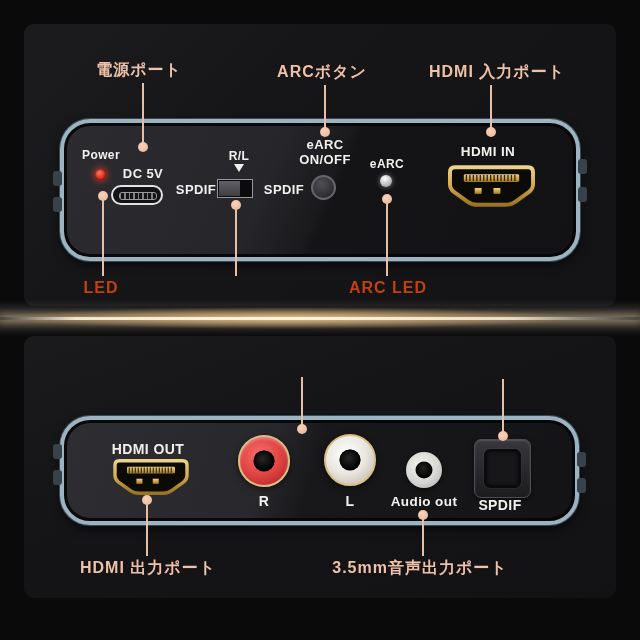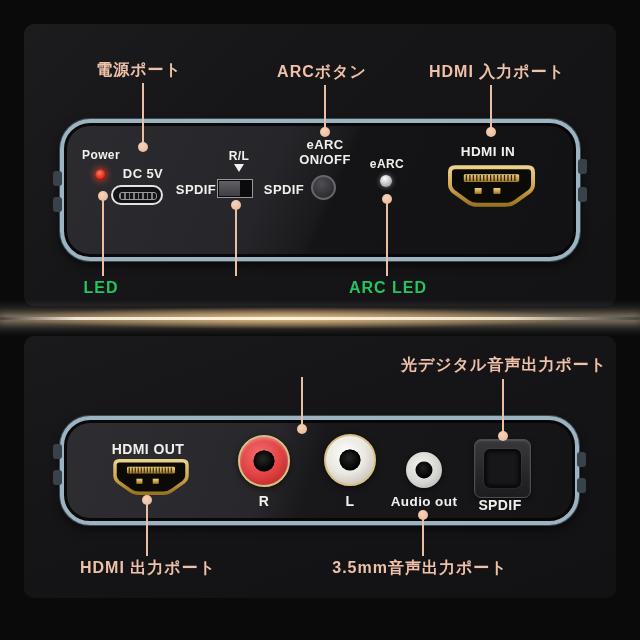--- a/index.html
+++ b/index.html
@@ -30,21 +30,21 @@
         background:linear-gradient(107deg,#2e2e32 0%,#28282c 40%,#18181b 49%,#141417 100%);}
   .side-tab{position:absolute;width:9px;height:15px;background:#38424a;border-radius:3px;}
 
   
   .dtext{position:absolute;color:#f2f0ed;font-weight:bold;white-space:nowrap;
          transform:translateX(-50%);letter-spacing:.4px;}
 
   
   .callout{position:absolute;color:#efc1a8;font-weight:bold;font-size:16px;white-space:nowrap;
            transform:translateX(-50%);letter-spacing:1px;}
-  .callout-white{color:#22c55e;}
+  .callout-white{color:#c2410c;}
   .cline{position:absolute;width:2px;background:#e8bfa4;}
   .cdot{position:absolute;width:10px;height:10px;border-radius:50%;
         background:radial-gradient(circle at 40% 35%,#f7d3ba,#e8b394);}
 
   
   .led-red{position:absolute;width:11px;height:11px;border-radius:50%;
         background:radial-gradient(circle at 40% 35%,#ff7a60,#e02818 60%,#8e0f06);
         box-shadow:0 0 7px 1px rgba(255,70,50,.7),inset 0 0 2px #5a0a05;}
   .led-white{position:absolute;width:12px;height:12px;border-radius:50%;
         background:radial-gradient(circle at 40% 30%,#ffffff,#bababc 60%,#86868a);
@@ -207,17 +207,16 @@
   <div class="cdot" style="left:418px;top:510px;"></div>
   <div class="cline" style="left:422px;top:519px;height:37px;"></div>
 
   <div class="callout" style="left:139px;top:60px;">電源ポート</div>
   <div class="callout" style="left:322px;top:62px;">ARCボタン</div>
   <div class="callout" style="left:497px;top:62px;">HDMI 入力ポート</div>
 
   <div class="callout callout-white" style="left:101px;top:279px;">LED</div>
   <div class="callout callout-white" style="left:388px;top:279px;">ARC LED</div>
 
-  <div class="callout" style="left:504px;top:355px;">光デジタル音声出力ポート</div>
   <div class="callout" style="left:148px;top:558px;">HDMI 出力ポート</div>
   <div class="callout" style="left:420px;top:558px;">3.5mm音声出力ポート</div>
 
 </div>
 
 </body></html>

